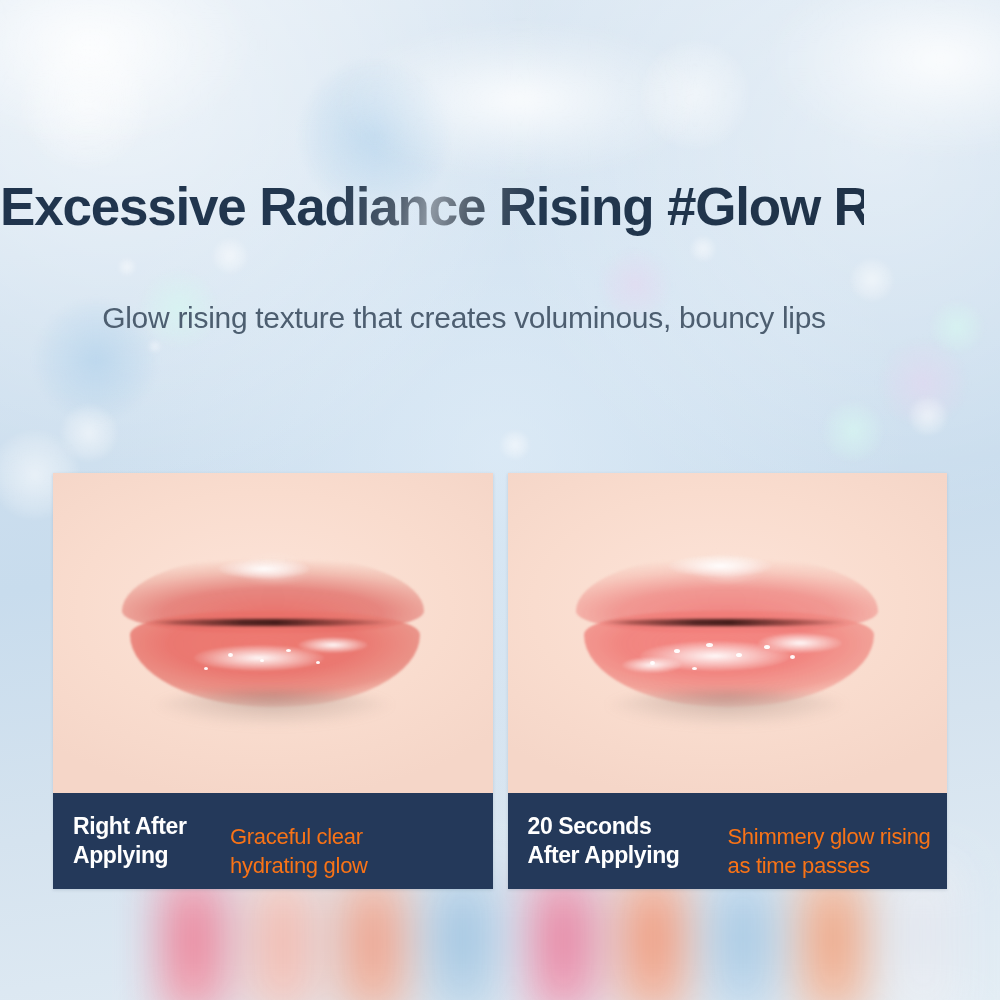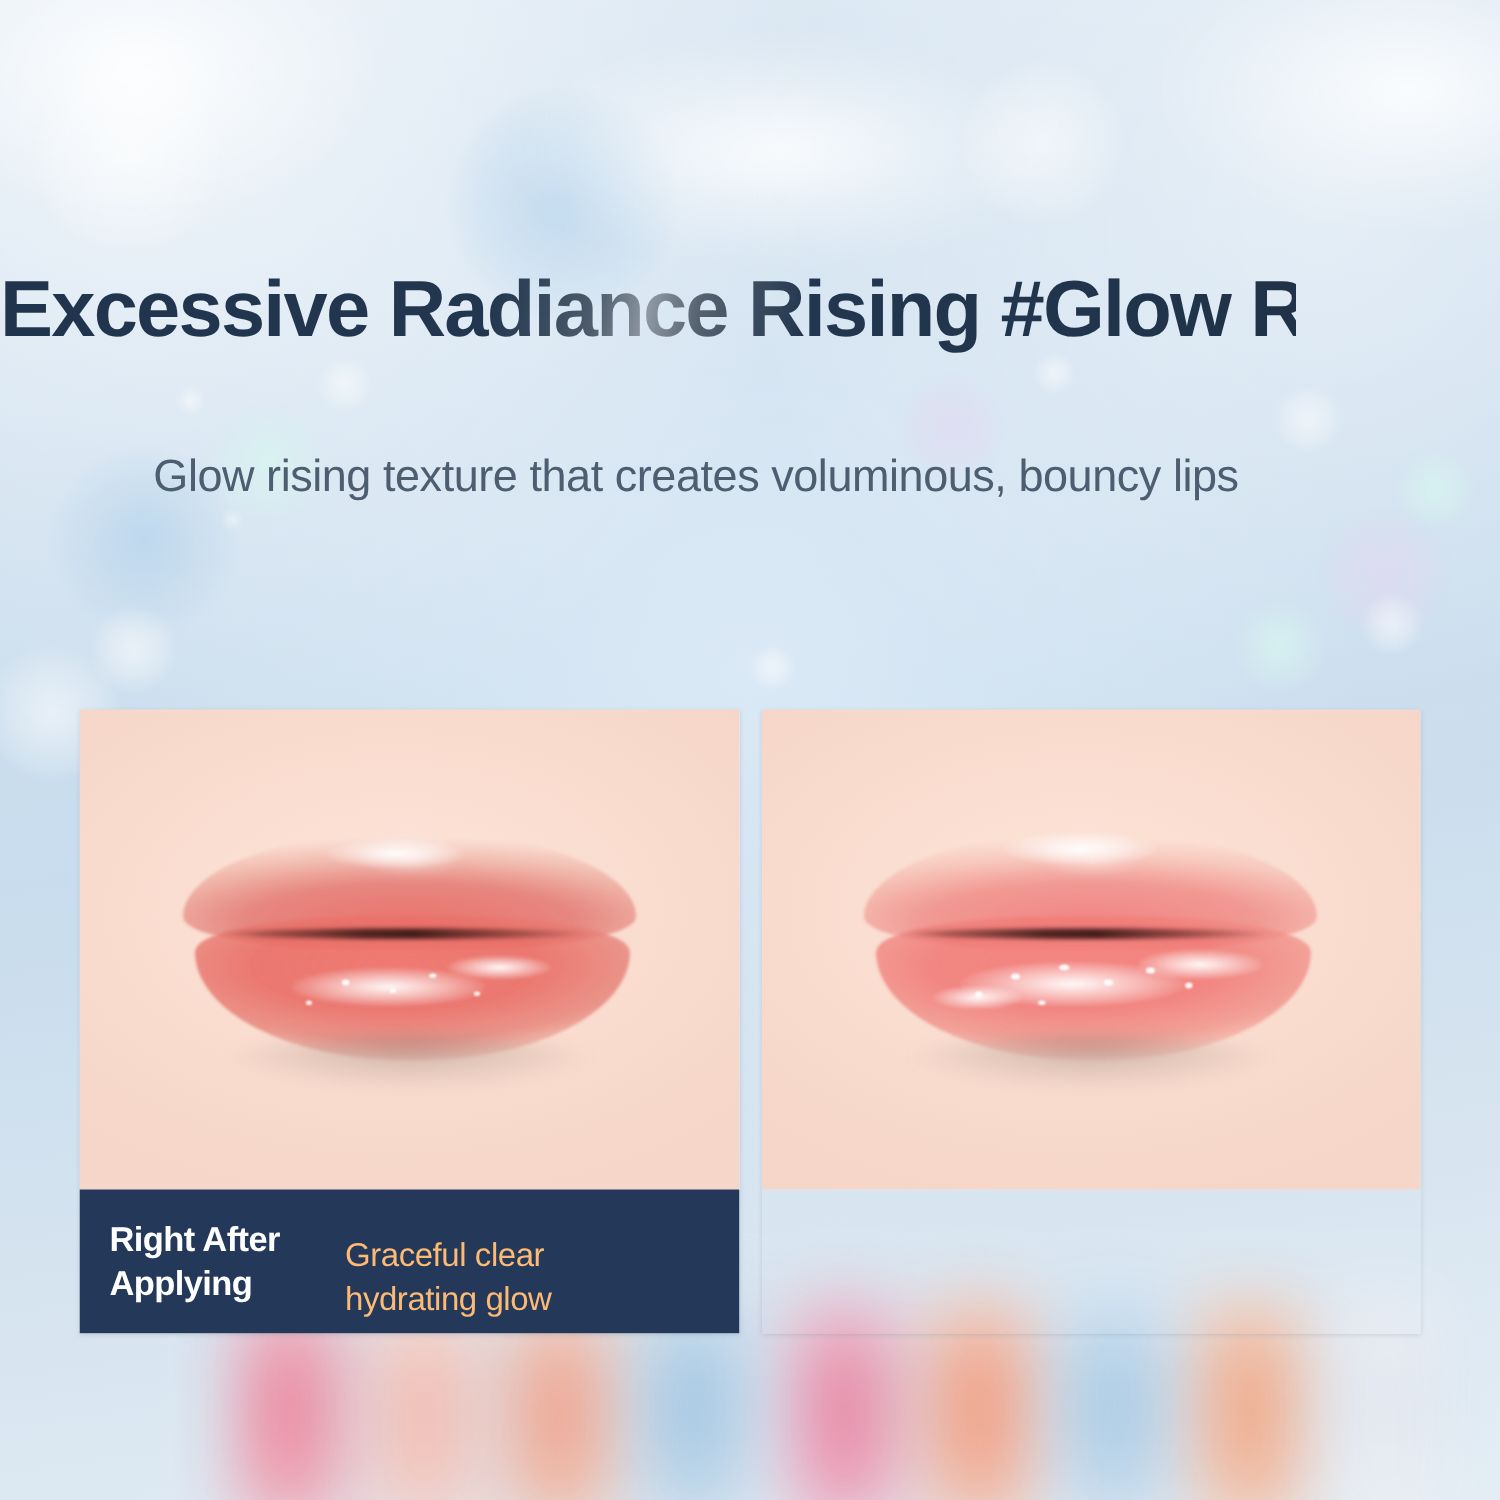--- a/index.html
+++ b/index.html
@@ -277,21 +277,21 @@
   .caption-stage {
     color: #ffffff;
     font-weight: 700;
     font-size: 23px;
     line-height: 29px;
     letter-spacing: -0.4px;
     white-space: pre-line;
     flex: 0 0 auto;
   }
   .caption-desc {
-    color: #fdba74;
+    color: #f97316;
     font-weight: 400;
     font-size: 22px;
     line-height: 29px;
     letter-spacing: -0.3px;
     white-space: pre-line;
     margin-top: 20px;
   }
   .panel-a .caption-stage { width: 155px; }
   .panel-a .caption-desc  { margin-left: 2px; }
   .panel-b .caption-stage { width: 196px; }
@@ -389,16 +389,22 @@
           <div class="gloss" style="left:60px;  top:108px; width:60px;  height:16px;"></div>
           <div class="shimmer" style="left:112px; top:100px; width:6px; height:4px;"></div>
           <div class="shimmer" style="left:144px; top:94px;  width:7px; height:4px;"></div>
           <div class="shimmer" style="left:174px; top:104px; width:6px; height:4px;"></div>
           <div class="shimmer" style="left:202px; top:96px;  width:6px; height:4px;"></div>
           <div class="shimmer" style="left:228px; top:106px; width:5px; height:4px;"></div>
           <div class="shimmer" style="left:88px;  top:112px; width:5px; height:4px;"></div>
           <div class="shimmer" style="left:130px; top:118px; width:5px; height:3px;"></div>
         </div>
       </div>
+      <div class="caption">
+        <div class="caption-stage">20 Seconds
+After Applying</div>
+        <div class="caption-desc">Shimmery glow rising
+as time passes</div>
+      </div>
     </div>
 
   </div>
 </div>
 
 </body></html>

